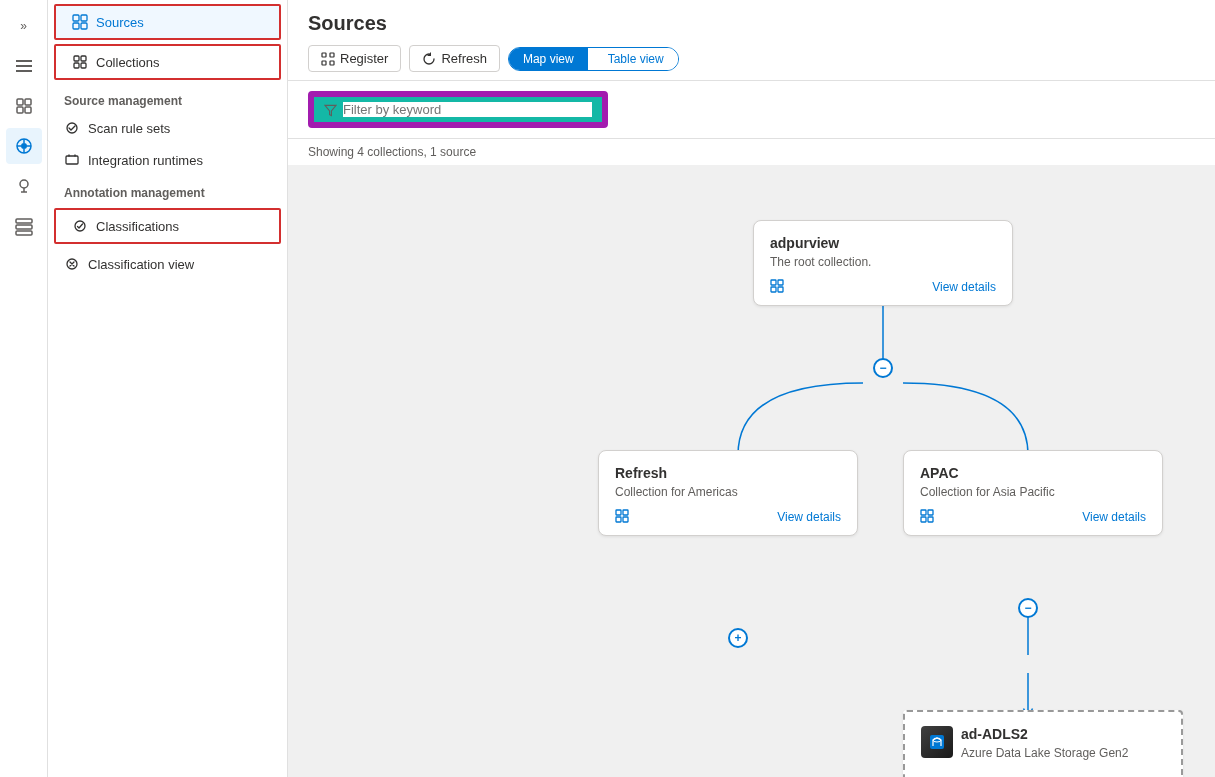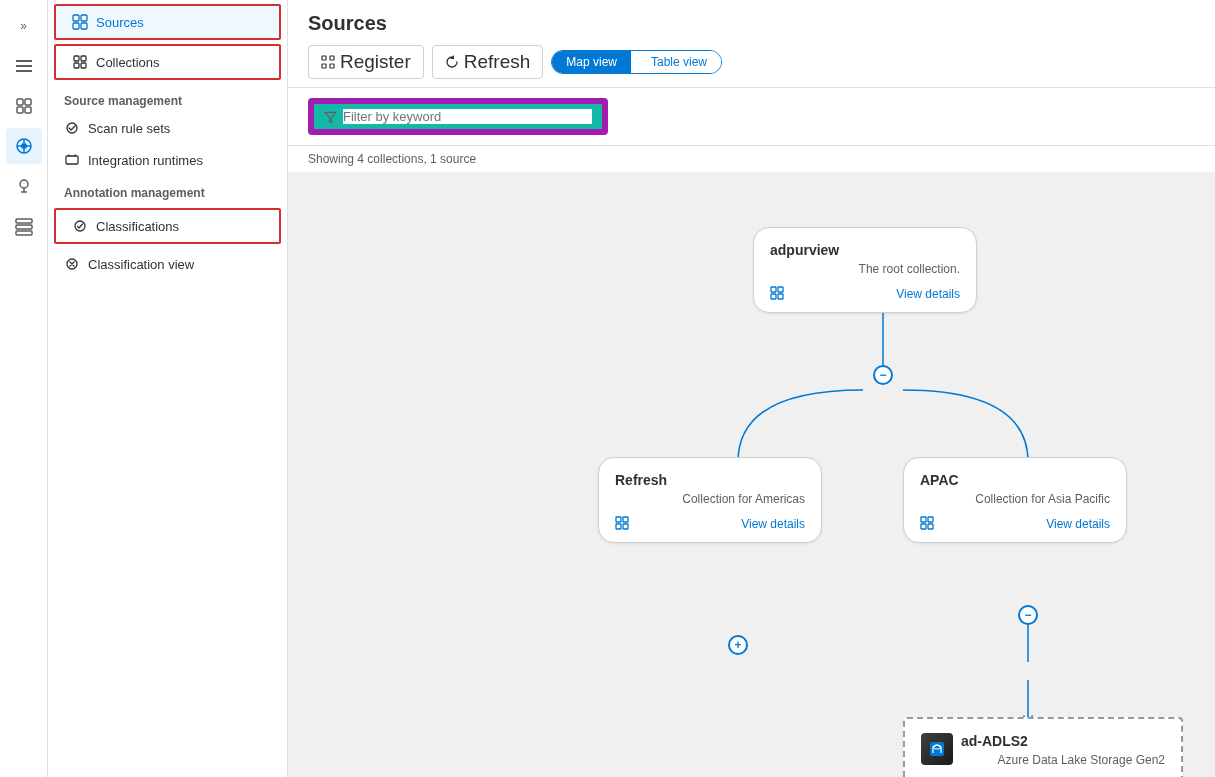--- a/index.html
+++ b/index.html
@@ -85,21 +85,21 @@
     }
     .btn {
       display: flex;
       align-items: center;
       gap: 5px;
       padding: 5px 12px;
       border: 1px solid #d2d0ce;
       border-radius: 4px;
       background: #fff;
       cursor: pointer;
-      font-size: 19px;
+      font-size: 13px;
       color: #323130;
     }
     .view-toggle {
       display: flex;
       border: 1px solid #0078d4;
       border-radius: 16px;
       overflow: hidden;
     }
     .view-toggle-btn {
       padding: 4px 14px;
@@ -154,37 +154,36 @@
       flex: 1;
       background: #f0f0f0;
       position: relative;
       overflow: hidden;
     }
 
     
     .card {
       background: #fff;
       border: 1px solid #d2d0ce;
-      border-radius: 16px;
+      border-radius: 8px;
       padding: 14px 16px 10px 16px;
       position: absolute;
-      width: 224px;
+      width: 260px;
       box-shadow: 0 1px 3px rgba(0,0,0,0.08);
     }
     .card-title {
       font-size: 14px;
       font-weight: 600;
       color: #323130;
       margin-bottom: 4px;
     }
     .card-sub {
       font-size: 12px;
       color: #605e5c;
       margin-bottom: 10px;
-      text-align: right;
     }
     .card-footer {
       display: flex;
       align-items: center;
       justify-content: space-between;
     }
     .view-details-link {
       color: #0078d4;
       font-size: 12px;
       cursor: pointer;

